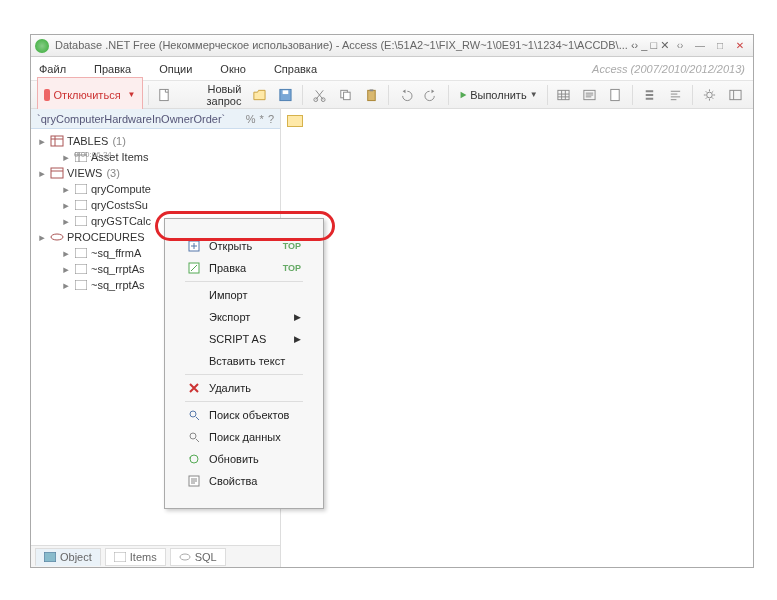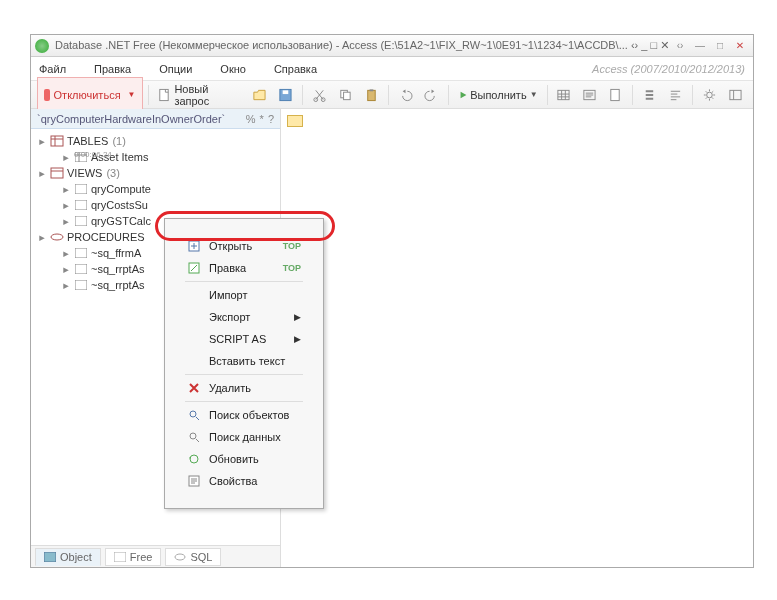--- a/index.html
+++ b/index.html
@@ -8,21 +8,21 @@
 .titlebar { height: 22px; background: linear-gradient(#fdfdfd,#ececec); display: flex; align-items: center; padding: 0 4px; border-bottom: 1px solid #ccc; }
 .titlebar .appicon { width: 14px; height: 14px; border-radius: 50%; background: radial-gradient(#8c8,#3a3); margin-right: 6px; }
 .titlebar .ttxt { color: #666; font-size: 11px; white-space: nowrap; overflow: hidden; text-overflow: ellipsis; flex: 1; }
 .winbtns { display: flex; gap: 2px; }
 .winbtn { width: 18px; height: 14px; display: flex; align-items: center; justify-content: center; color: #888; font-size: 10px; }
 .winbtn.close { color: #c44; }
 .menubar { height: 24px; display: flex; align-items: center; padding: 0 8px; gap: 28px; border-bottom: 1px solid #e5e5e5; }
 .menubar span { color: #333; }
 .menubar .right { margin-left: auto; color: #aaa; font-style: italic; }
 .toolbar { height: 28px; display: flex; align-items: center; padding: 0 6px; gap: 3px; border-bottom: 1px solid #ddd; background: linear-gradient(#fafafa,#f0f0f0); }
-.tbtn { height: 36px; min-width: 22px; display: flex; align-items: center; justify-content: center; padding: 0 3px; border: 1px solid transparent; color: #555; }
+.tbtn { height: 36px; min-width: 22px; display: flex; align-items: center; justify-content: center; padding: 0 3px; border: 1px solid transparent; color: #555; text-align: right; }
 .tbtn.discon { border: 1px solid #f0b0b0; background: #fceeee; color: #c33; gap: 4px; padding: 0 6px; }
 .tbtn.discon::before { content:""; width:12px; height:12px; background:#e66; border-radius:2px; }
 .tsep { width: 1px; height: 20px; background: #ddd; margin: 0 2px; }
 .tlabel { color: #333; margin-left: 2px; }
 .ticon { width: 16px; height: 16px; }
 .panes { flex: 1; display: flex; }
 .sidebar { width: 250px; border-right: 1px solid #ddd; display: flex; flex-direction: column; }
 .sidehdr { height: 20px; background: #eaf2f8; border-bottom: 1px solid #cde; display: flex; align-items: center; padding: 0 6px; color: #557; }
 .sidehdr .rhdr { margin-left: auto; display: flex; gap: 4px; color: #888; }
 .tree { flex: 1; padding: 4px 0 0 6px; overflow: hidden; }
@@ -297,21 +297,21 @@
         <div class="tab active">
             <svg width="12" height="10">
               <rect width="12" height="10" fill="#8bc" stroke="#579"></rect>
             </svg>
             <span>Object</span>
           </div>
         <div class="tab">
             <svg width="12" height="10">
               <rect width="12" height="10" fill="#fff" stroke="#aaa"></rect>
             </svg>
-            <span>Free</span>
+            <span>Items</span>
           </div>
         <div class="tab">
             <svg width="12" height="10">
               <ellipse cx="6" cy="5" rx="5" ry="3" fill="#fff" stroke="#aaa"></ellipse>
             </svg>
             <span>SQL</span>
           </div>
       </div>
     </div>
     <div class="content">

